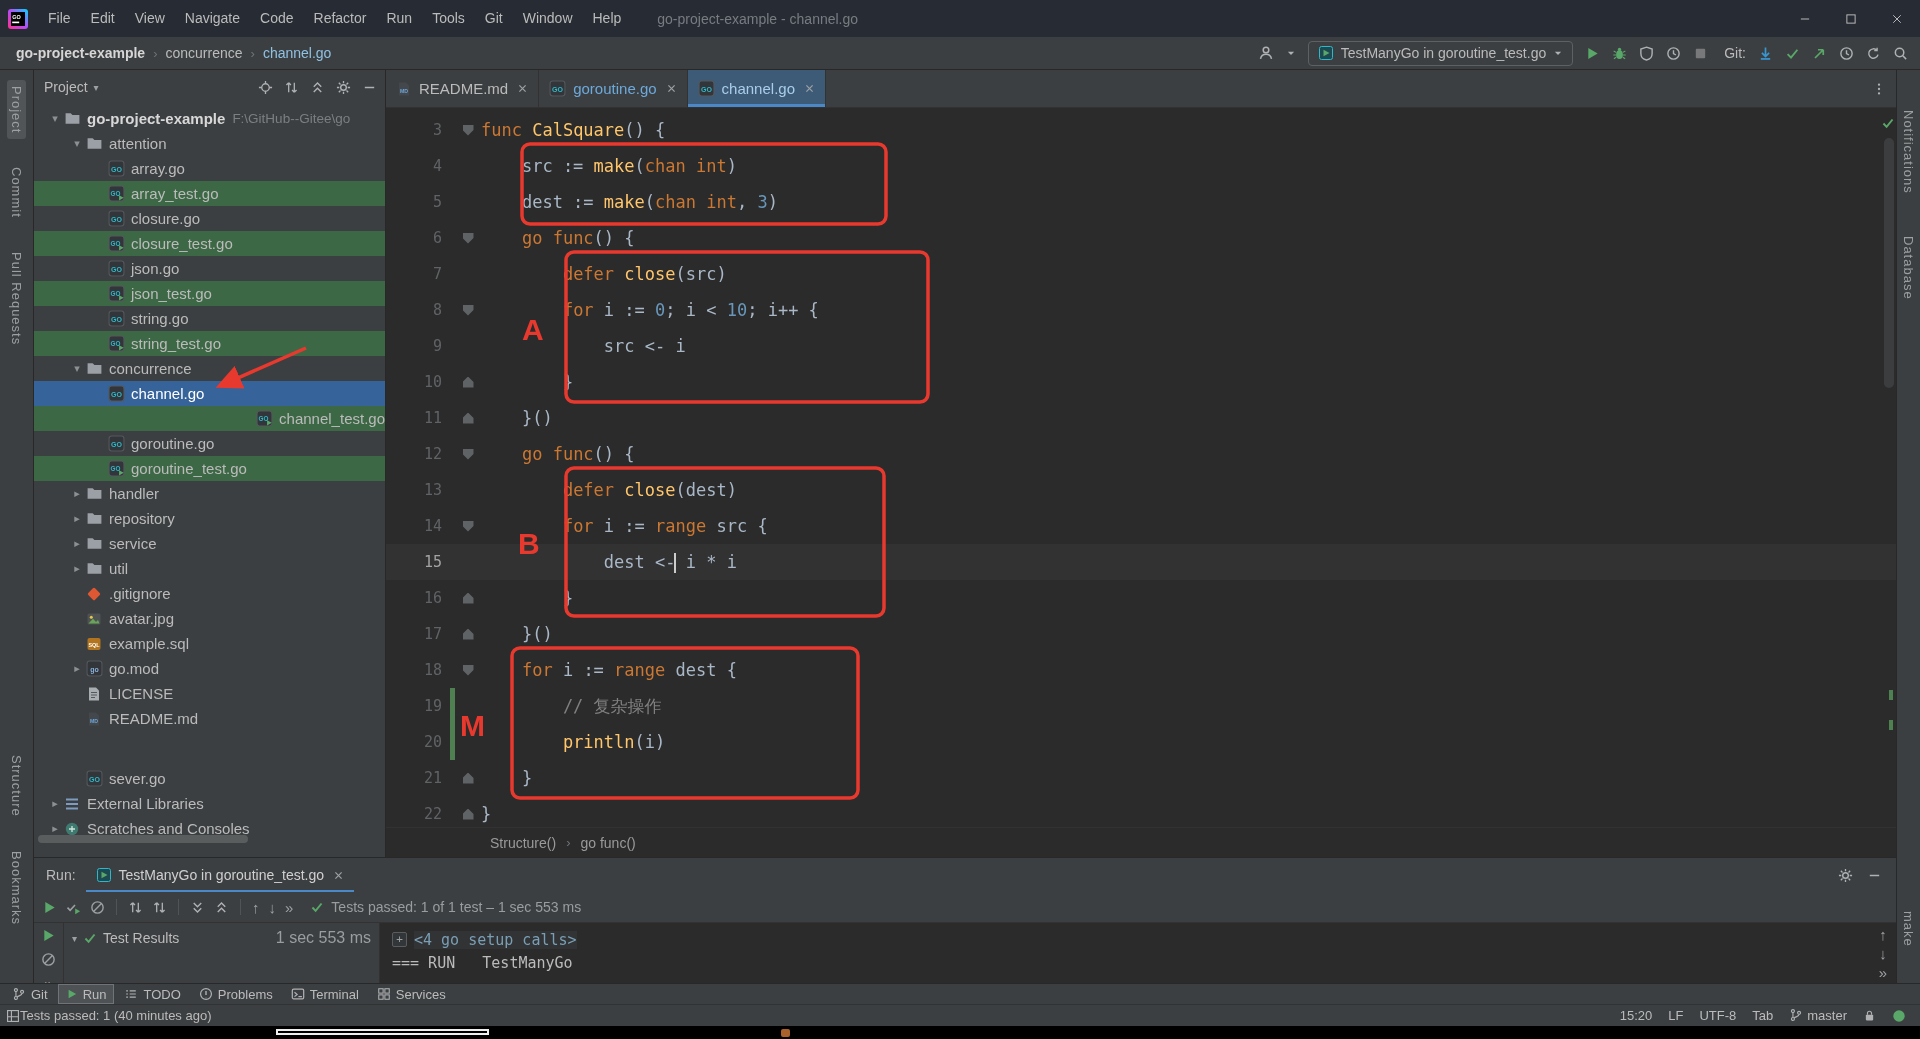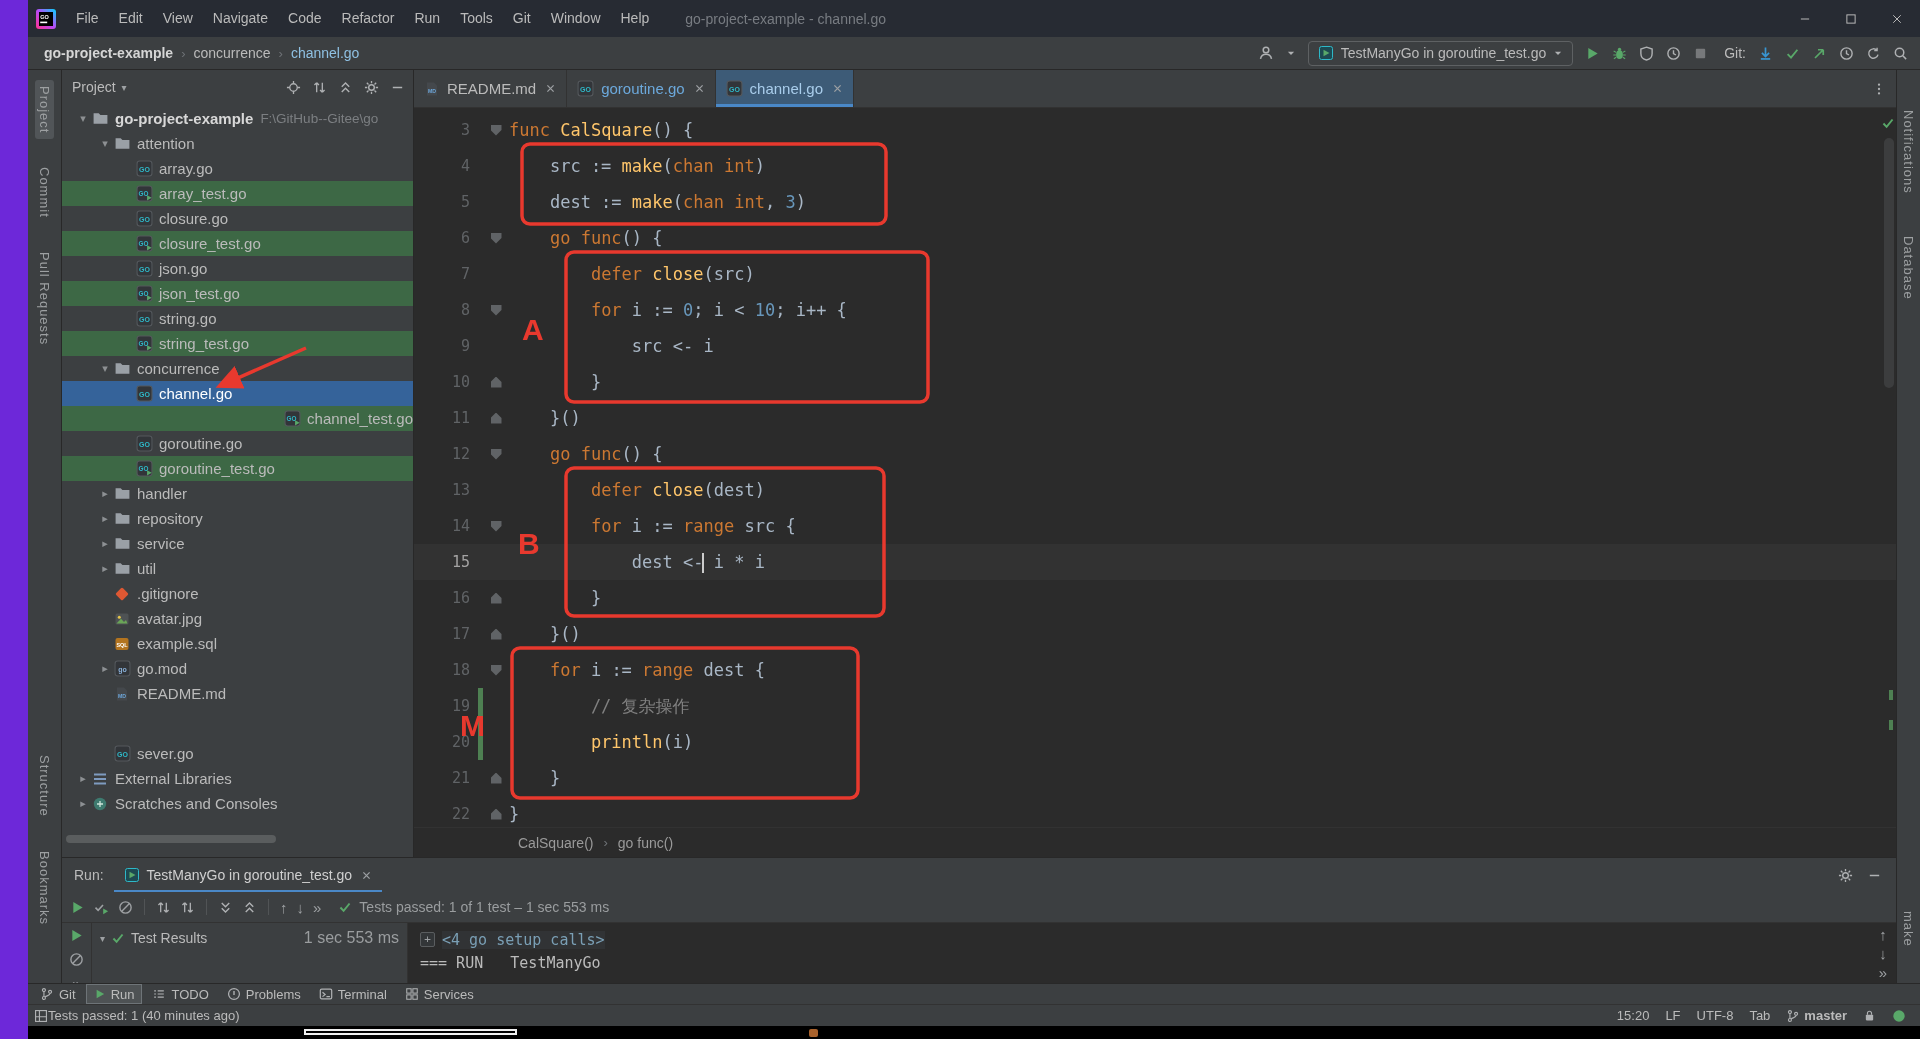--- a/index.html
+++ b/index.html
@@ -1,18 +1,18 @@
 <!DOCTYPE html>
 <html><head>
 <meta charset="utf-8">
 <style>
   * { margin:0; padding:0; box-sizing:border-box; }
   html,body { width:1920px; height:1039px; overflow:hidden; background:#000; }
   body { font-family:"Liberation Sans","DejaVu Sans",sans-serif; font-size:14px; color:#BBBBBB; }
-  #app { position:relative; width:1920px; height:1039px; background:#6d28d9; display:flex; flex-direction:column;padding-left:28px; }
+  #app { position:relative; width:1920px; height:1039px; background:#6d28d9; display:flex; flex-direction:column; }
 
   
   #titlebar { height:37px; background:#272B33; display:flex; align-items:center; flex:none; }
   #titlebar .logo { width:20px; height:20px; margin:0 10px 0 8px; display:flex; }
   #menubar { display:flex; height:100%; align-items:center; }
   .menu-item { padding:0 10px; line-height:37px; color:#BBBBBB; font-size:14px; cursor:default; }
   #wintitle { margin-left:26px; color:#787C82; font-size:14px; white-space:nowrap; }
   #wincontrols { margin-left:auto; display:flex; height:100%; }
   .winbtn { width:46px; height:100%; display:flex; align-items:center; justify-content:center; }
 
@@ -115,21 +115,21 @@
   .rpright { width:26px; flex:none; margin-left:auto; display:flex; flex-direction:column; align-items:center; gap:4px; padding-top:4px; color:#9DA0A3; font-size:14px; background:#2B2B2B; }
 
   
   #toolbar-bottom { height:21px; background:#3C3F41; border-top:1px solid #282828; display:flex; align-items:center; padding-left:4px; gap:2px; flex:none; font-size:13px; }
   .tool-btn { display:flex; align-items:center; gap:5px; padding:0 8px; height:100%; color:#BBBBBB; }
   .tool-btn.active { background:#4E5254; box-shadow:inset 0 0 0 1px #6E7478; }
   #statusbar { height:22px; background:#3C3F41; border-top:1px solid #323232; display:flex; align-items:center; padding:0 14px 0 6px; font-size:13px; color:#BBBBBB; flex:none; }
   #status-msg { margin-left:0; }
   #status-right { margin-left:auto; display:flex; align-items:center; gap:16px; }
   .sb-item { white-space:nowrap; }
-  .sb-branch { display:flex; align-items:flex-end; gap:4px;font-weight:bold; }
+  .sb-branch { display:flex; align-items:flex-start; gap:4px; }
   #blackstrip { height:13px; background:#000; position:relative; flex:none; }
   #blackstrip .whiterect { position:absolute; left:276px; top:3px; width:213px; height:6px; border:2px solid #F0F0F0; background:#000; }
   #blackstrip .orangedot { position:absolute; left:781px; top:3px; width:9px; height:8px; background:#A9622C; border-radius:2px; }
 
   
   #annotations { position:absolute; inset:0; width:1920px; height:1039px; pointer-events:none; z-index:50; }
   #annotations text { font-family:"Liberation Sans",sans-serif; font-weight:bold; font-size:30px; }
 </style>
 </head>
 <body>
@@ -559,20 +559,30 @@
                     <rect x="1" y="1" width="14" height="14" rx="2.5" fill="#323539" stroke="#54585C"></rect>
                     <text x="8" y="11" font-size="6.6" font-weight="bold" fill="#8AB0D8" text-anchor="middle" font-family="sans-serif">go</text>
                   </svg>
                 </span>
                 <span class="tree-label">go.mod</span>
               </div>
               <div class="tree-row" style="padding-left: 34px;">
                 <span class="tree-chevron"></span>
                 <span class="tree-icon">
                   <svg width="16" height="16" viewBox="0 0 16 16">
+                    <path d="M3 1.5h7l3 3v10H3z" fill="#A8ADB2"></path>
+                    <path d="M5 6.5h6M5 9h6M5 11.5h4" stroke="#54585C" stroke-width="1.1"></path>
+                  </svg>
+                </span>
+                <span class="tree-label">LICENSE</span>
+              </div>
+              <div class="tree-row" style="padding-left: 34px;">
+                <span class="tree-chevron"></span>
+                <span class="tree-icon">
+                  <svg width="16" height="16" viewBox="0 0 16 16">
                     <path d="M3 1.5h7l3 3v10H3z" fill="#44484C"></path>
                     <text x="8" y="11.5" font-size="5.2" font-weight="bold" fill="#6CA5D8" text-anchor="middle" font-family="sans-serif">MD</text>
                   </svg>
                 </span>
                 <span class="tree-label">README.md</span>
               </div>
               <div class="tree-row" style="padding-left: 34px; margin-top: 35px;">
                 <span class="tree-chevron"></span>
                 <span class="tree-icon">
                   <svg width="17" height="17" viewBox="0 0 16 16">
@@ -807,21 +817,21 @@
             <div id="vscroll"></div>
             <span id="inspect-ok">
                 <svg width="14" height="14" viewBox="0 0 16 16">
                   <path d="M2.8 8.6l3.6 3.8L13.2 4" fill="none" stroke="#59A869" stroke-width="2.2"></path>
                 </svg>
               </span>
             <span class="scrollmark" style="top:582px"></span>
             <span class="scrollmark" style="top:612px"></span>
           </div>
           <div id="editcrumbs">
-            <span>CalSquare()</span>
+            <span>Structure()</span>
             <span class="crumb-sep">›</span>
             <span>go func()</span>
           </div>
         </section>
       </div>
 
       <div id="runpanel">
         <div class="rp1">
           <span class="rp1-label">Run:</span>
           <div class="rtab">

